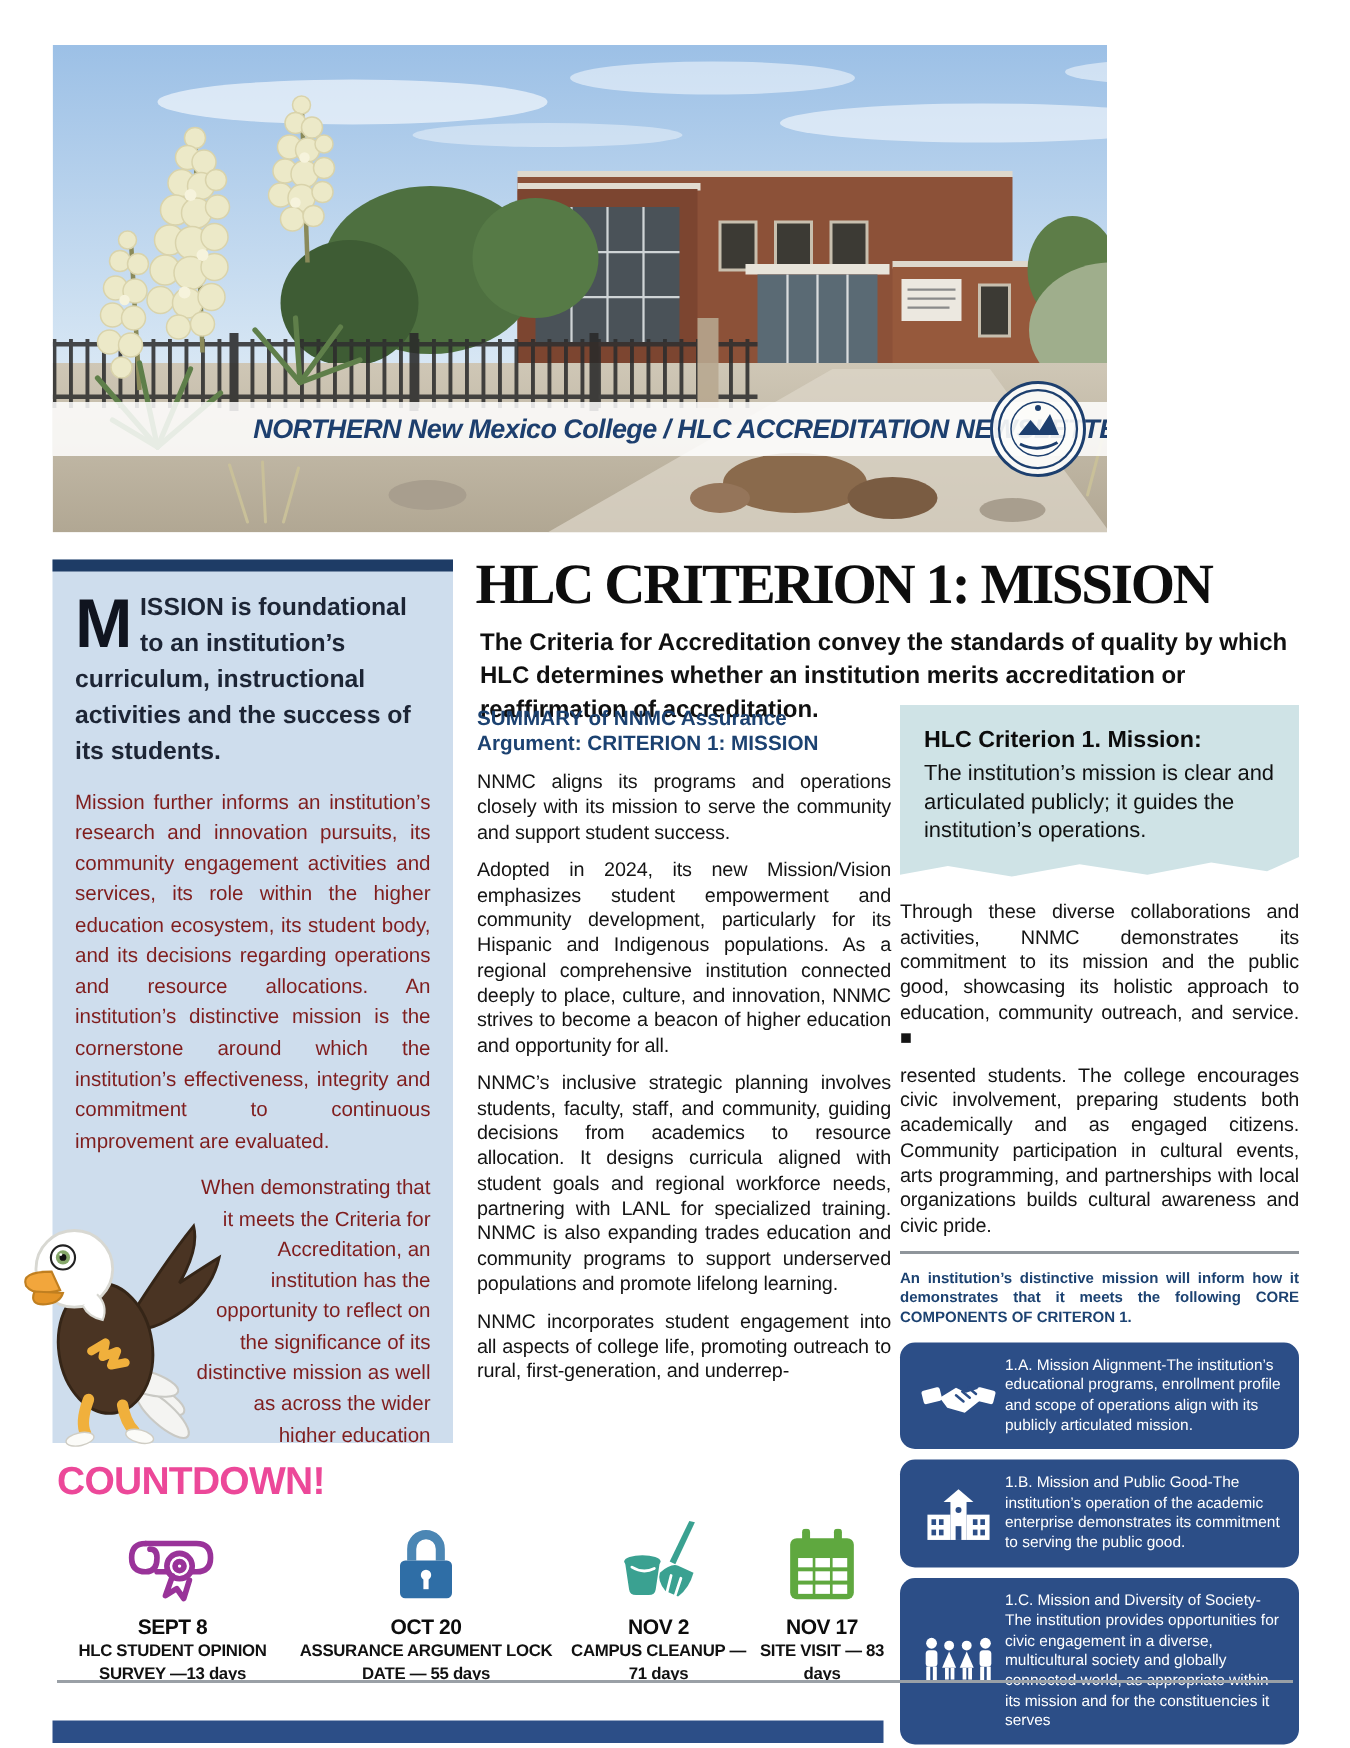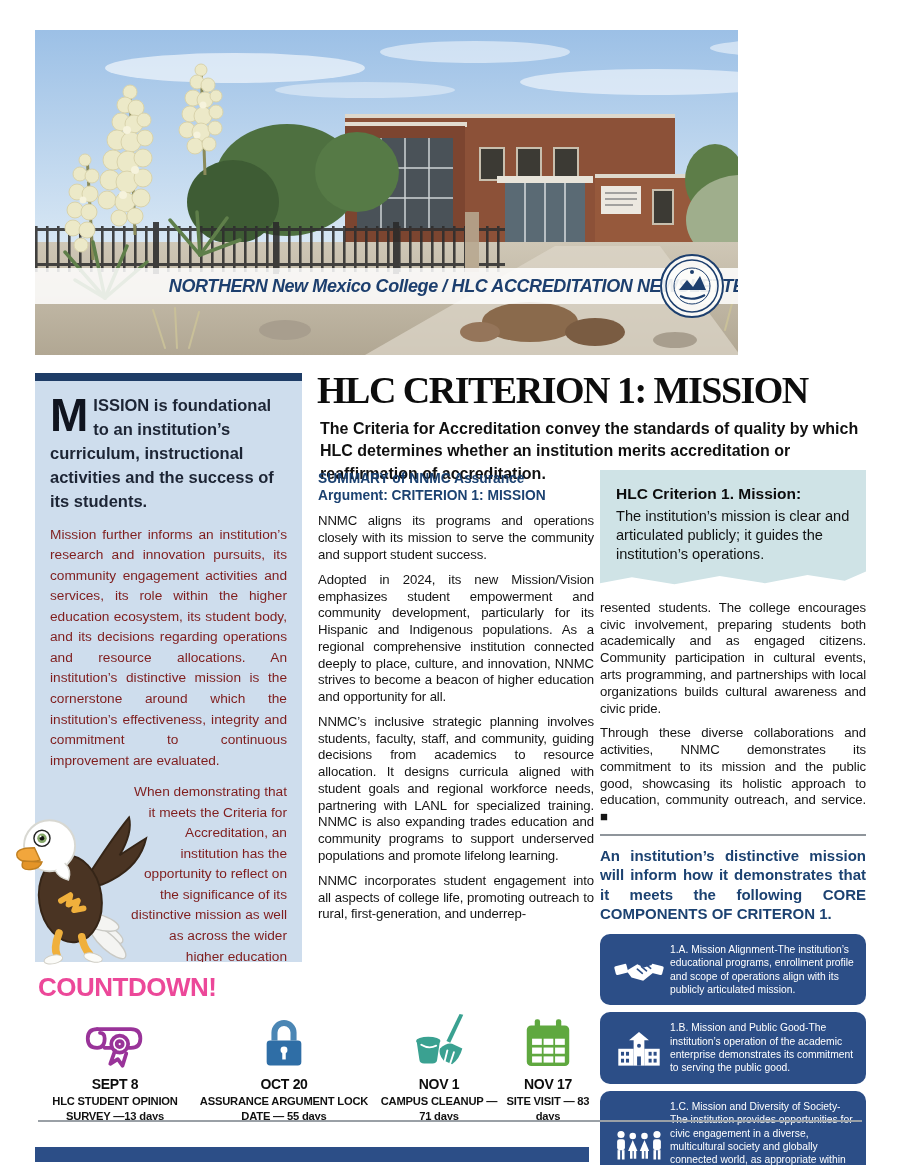--- a/index.html
+++ b/index.html
@@ -43,21 +43,21 @@
 
   
   .right-col{position:absolute;left:600px;top:463px;width:266px;}
   .callout-wrap{position:relative;margin-bottom:12px;}
   .callout-tab{position:absolute;left:104px;top:0;width:52px;height:14px;background:#a9ccd3;}
   .callout{position:relative;background:#cfe3e6;margin-top:7px;padding:15px 16px 24px 16px;
         clip-path:polygon(0 0,100% 0,100% 86%,92% 94%,78% 89%,62% 96%,45% 90%,28% 97%,12% 91%,0 96%);}
   .callout-h{font-size:15.5px;font-weight:bold;color:#0c0c0c;margin:0 0 4px 0;}
   .callout-b{font-size:14.6px;line-height:1.3;color:#111;}
   .divider{height:2px;background:#8f959b;margin:6px 0 10px 0;}
-  .core-note{color:#1c4271;font-weight:bold;font-size:15px;line-height:1.3;
+  .core-note{color:#1c4271;font-weight:bold;font-size:10px;line-height:1.3;
         text-align:justify;margin:0 0 10px 0;}
   .core-box{display:flex;background:#2c4e87;border-radius:10px;padding:9px 10px 9px 8px;
         margin-bottom:7px;align-items:center;}
   .core-ico{flex:0 0 62px;display:flex;align-items:center;justify-content:center;}
   .core-txt{flex:1;color:#ffffff;font-size:10.3px;line-height:1.3;}
 
   
   .countdown{position:absolute;left:38px;top:972px;width:556px;}
   .cd-head{font-size:26px;font-weight:bold;letter-spacing:-0.5px;color:#ec4899;}
   .cd-row{display:flex;margin-top:10px;align-items:flex-start;}
@@ -302,22 +302,22 @@
   </div>
 
   <div class="right-col">
     <div class="callout-wrap">
       <div class="callout-tab"></div>
       <div class="callout">
         <div class="callout-h">HLC Criterion 1. Mission:</div>
         <div class="callout-b">The institution’s mission is clear and articulated publicly; it guides the institution’s operations.</div>
       </div>
     </div>
+    <p class="body-p">Through these diverse collaborations and activities, NNMC demonstrates its commitment to its mission and the public good, showcasing its holistic approach to education, community outreach, and service. ■</p>
     <p class="body-p">resented students. The college encourages civic involvement, preparing students both academically and as engaged citizens. Community participation in cultural events, arts programming, and partnerships with local organizations builds cultural awareness and civic pride.</p>
-    <p class="body-p">Through these diverse collaborations and activities, NNMC demonstrates its commitment to its mission and the public good, showcasing its holistic approach to education, community outreach, and service. ■</p>
     <div class="divider"></div>
     <div class="core-note">An institution’s distinctive mission will inform how it demonstrates that it meets the following CORE COMPONENTS OF CRITERON 1.</div>
 
     <div class="core-box">
       <div class="core-ico">
         <svg width="50" height="36" viewBox="0 0 60 42">
           <g fill="#ffffff">
             <rect x="1" y="15" width="15" height="11" rx="2" transform="rotate(-14 8 20)"></rect>
             <rect x="44" y="15" width="15" height="11" rx="2" transform="rotate(14 52 20)"></rect>
             <path d="M15 22 l13 -8 8 4 9 -3 5 7 -15 12 -14 -4 z"></path>
@@ -428,21 +428,21 @@
               <path d="M58 2 L44 32 L40 30 L54 1 Z"></path>
               <path d="M33 38 q8 -7 13 -5 l11 5 q-3 11 -11 17 l-9 -4 q-6 -7 -4 -13 z"></path>
             </g>
             <g stroke="#ffffff" stroke-width="2" fill="none" stroke-linecap="round">
               <path d="M13 34 q8 5 16 1"></path>
               <path d="M41 40 l-3 12"></path>
                 <path d="M48 42 l-4 12"></path>
             </g>
           </svg>
         </div>
-        <div class="cd-date">NOV 1</div>
+        <div class="cd-date">NOV 2</div>
         <div class="cd-label">CAMPUS CLEANUP — 71 days</div>
       </div>
 
       <div class="cd-item">
         <div class="cd-ico">
           <svg width="46" height="50" viewBox="0 0 52 56">
             <rect x="11" y="0" width="6" height="11" rx="2.5" fill="#5fa83f"></rect>
             <rect x="35" y="0" width="6" height="11" rx="2.5" fill="#5fa83f"></rect>
             <rect x="2" y="7" width="48" height="46" rx="5" fill="#5fa83f"></rect>
             <g fill="#ffffff">

